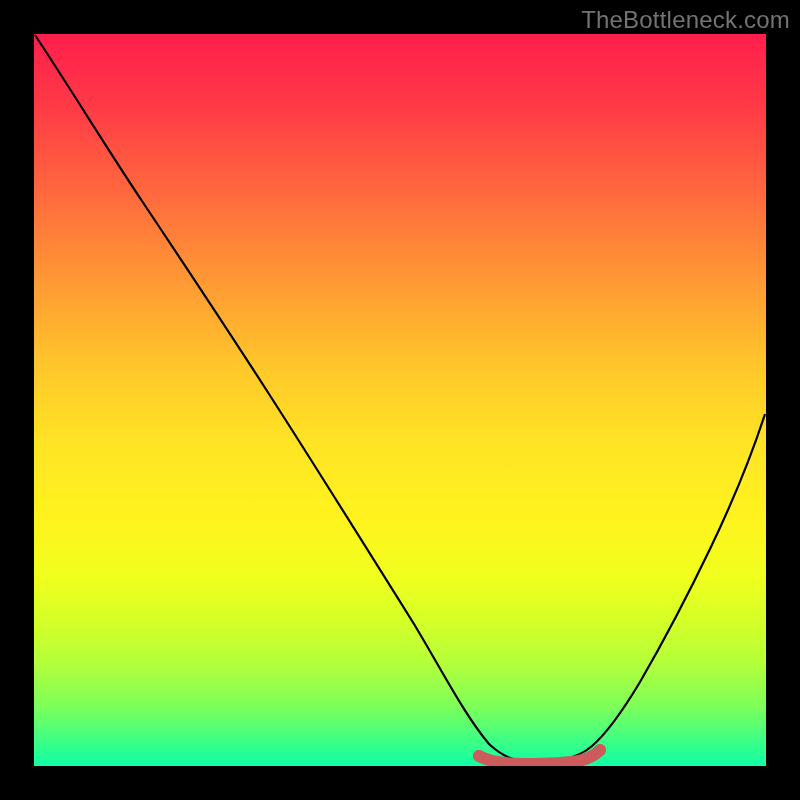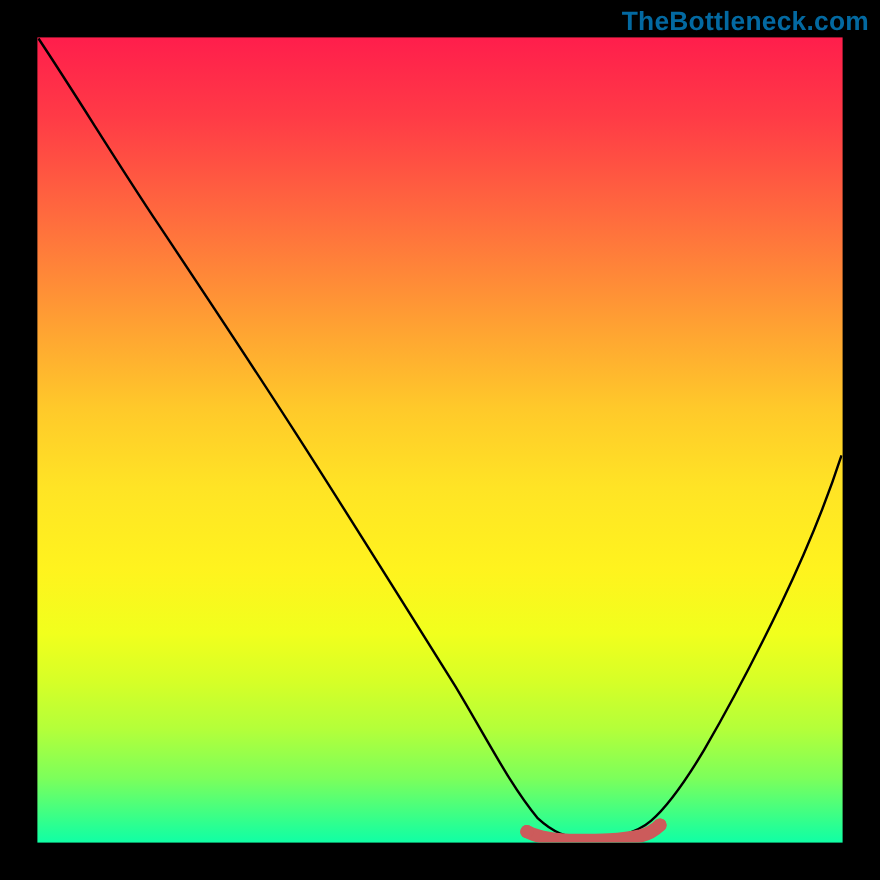--- a/index.html
+++ b/index.html
@@ -29,23 +29,23 @@
       #d6ff27 80%,
       #b3ff3a 86%,
       #7cff5b 92%,
       #29ff93 98%,
       #10ffa5 100%);
   }
   .watermark {
     position: absolute;
     top: 6px;
     right: 10px;
-    color: #0369a1;
+    color: #737373;
     font-size: 24px;
-    font-weight: 700;
+    font-weight: 400;
     letter-spacing: 0.2px;
     user-select: none;
   }
   svg.curve {
     position: absolute;
     left: 0;
     top: 0;
     width: 732px;
     height: 732px;
   }

